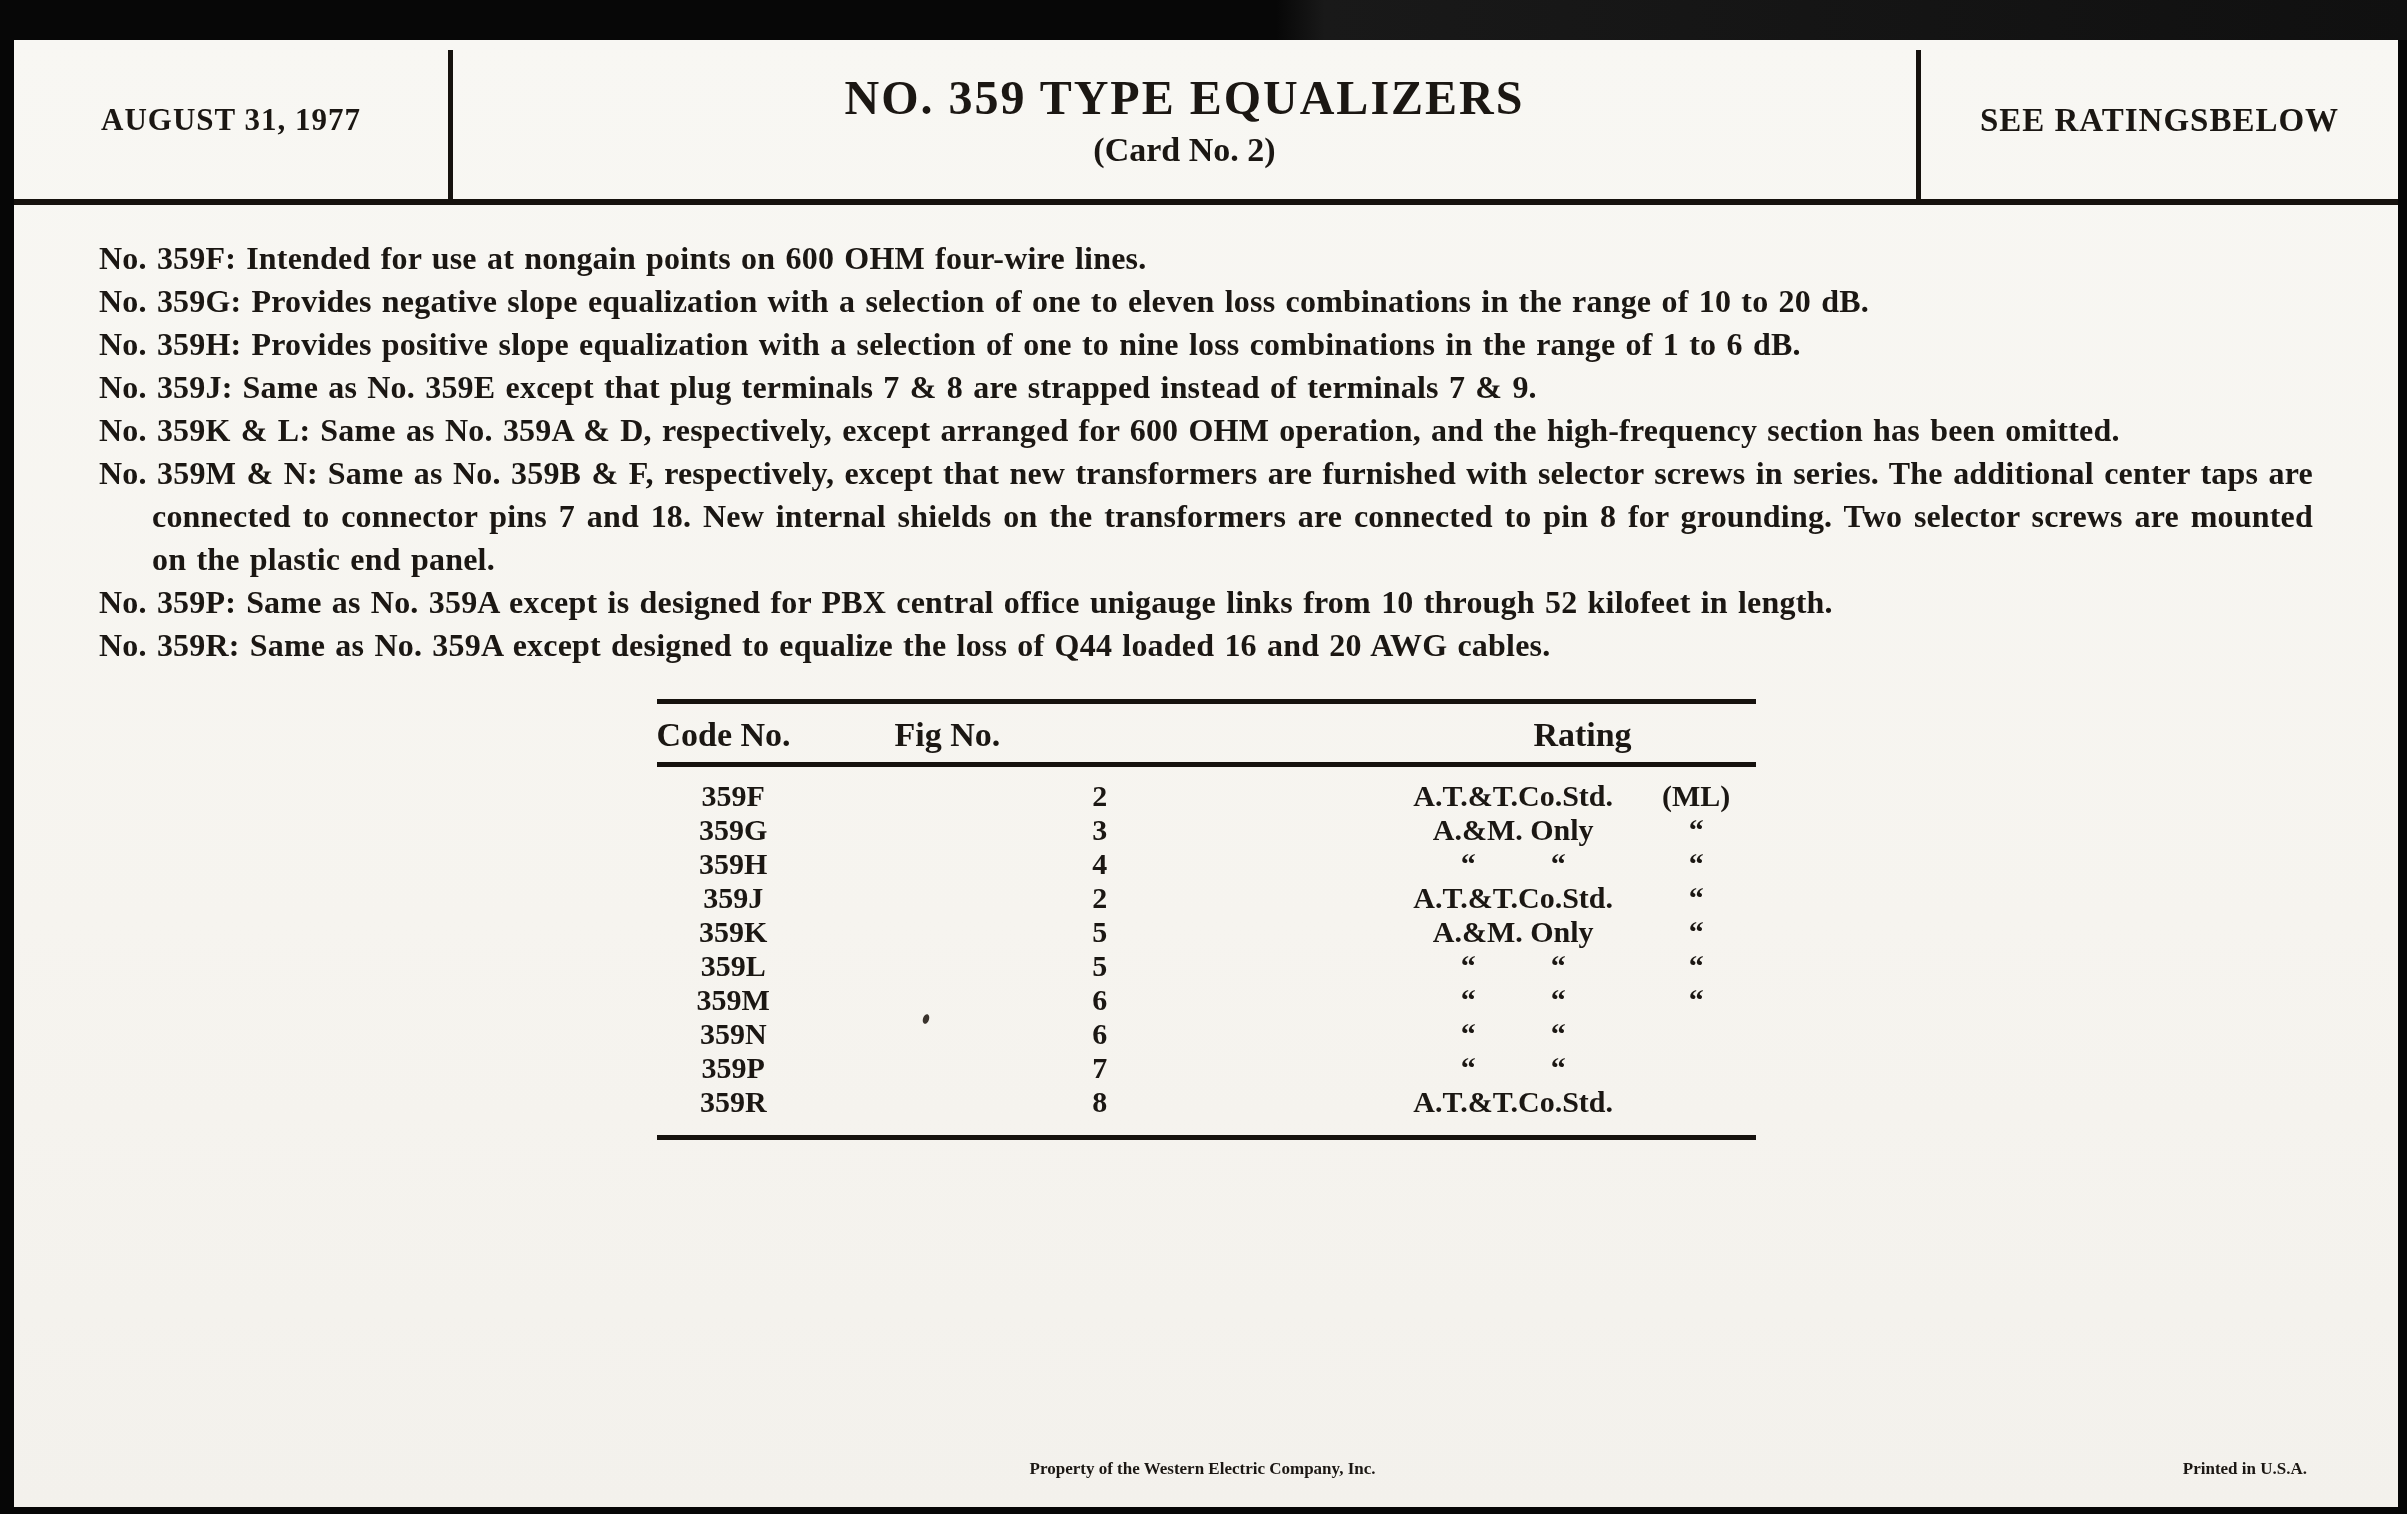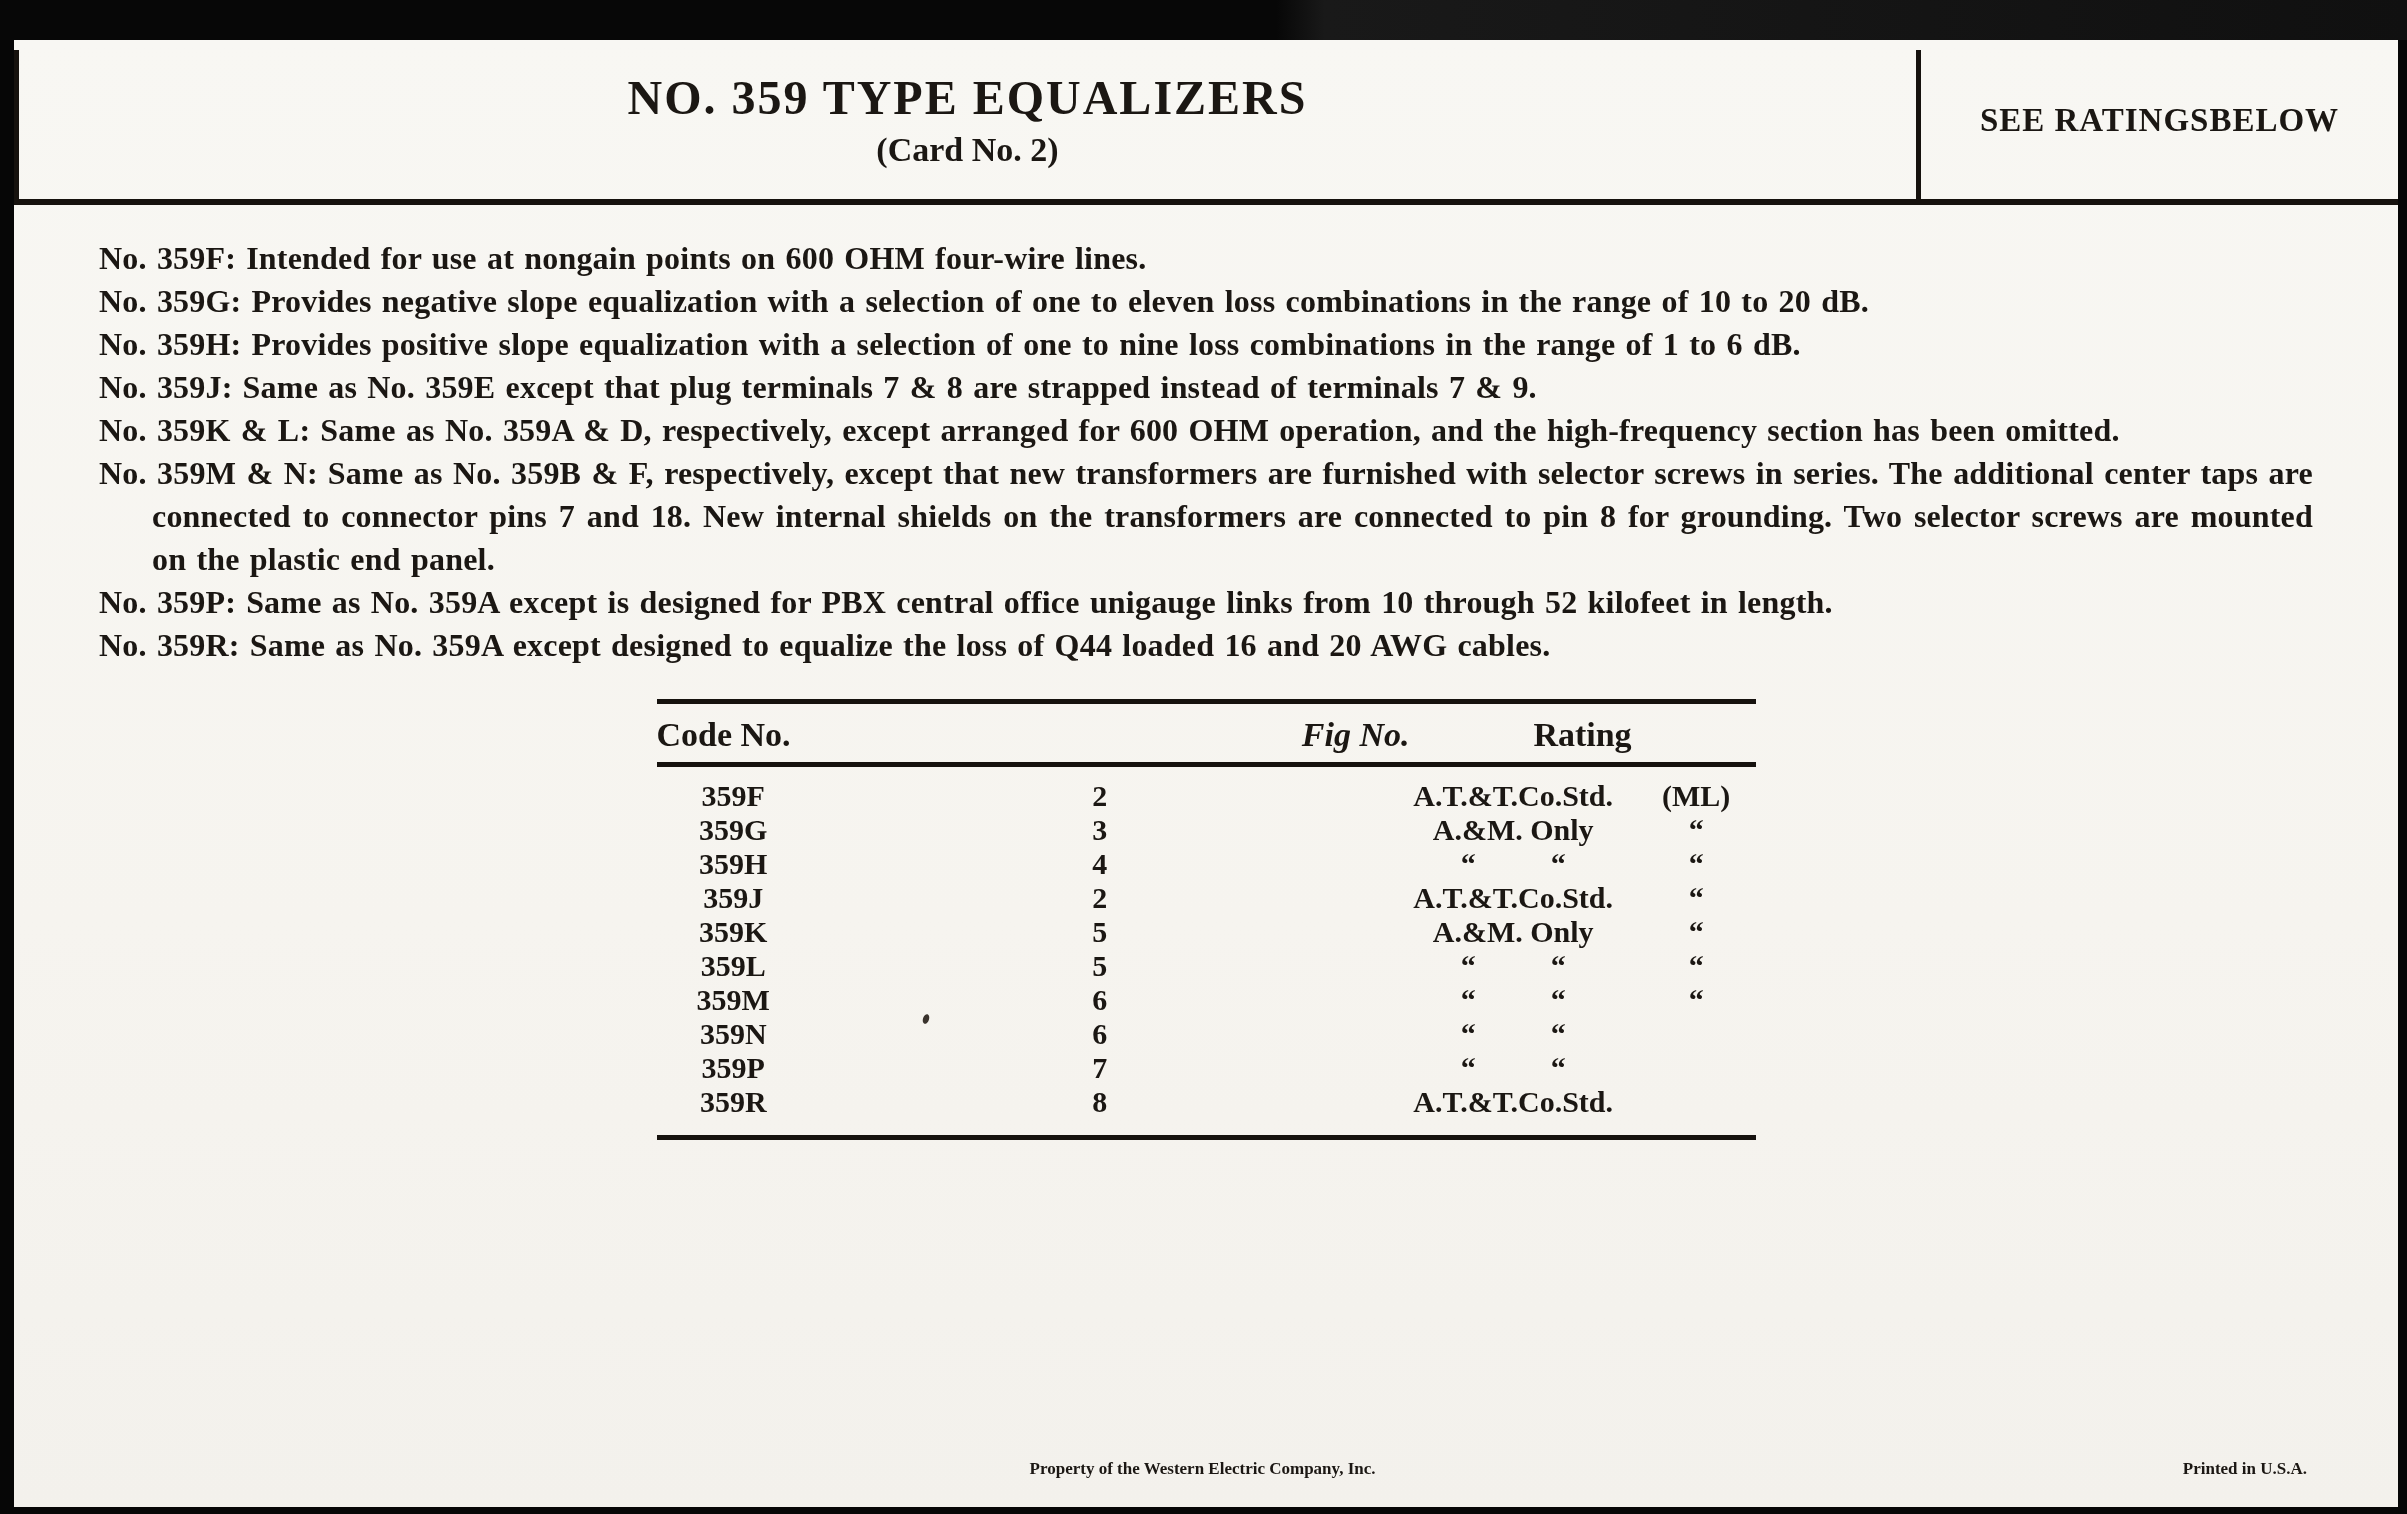--- a/index.html
+++ b/index.html
@@ -54,21 +54,21 @@
     width: 1099px; margin: 32px auto 0;
     border-top: 5px solid #16120e;
   }
   .t-head {
     display: flex; align-items: baseline;
     padding: 12px 0 8px;
     border-bottom: 5px solid #16120e;
     font-size: 34px; font-weight: bold;
   }
   .th-code { width: 238px; text-align: left; }
-  .th-fig  { width: 515px; text-align: right; font-style: italic; }
+  .th-fig  { width: 515px; text-align: left; }
   .th-rating { flex: 1; text-align: center; }
   .t-body {
     padding: 12px 0 16px;
     border-bottom: 5px solid #16120e;
   }
   .t-row { display: flex; height: 34px; line-height: 34px; font-size: 30px; font-weight: bold; }
   .td-code { width: 168px; text-align: center; }
   .td-fig  { width: 634px; text-align: center; }
   .td-rating { width: 366px; display: flex; }
   .td-rating .main { width: 248px; text-align: center; white-space: pre; }
@@ -83,20 +83,21 @@
            background: #3a332c; border-radius: 50%; transform: rotate(18deg); }
 </style>
 </head>
 <body>
 
 <div class="topband"></div>
 
 <div class="card">
 
   <div class="header">
+    <div class="h-date">AUGUST 31, 1977</div>
     <div class="h-divider"></div>
     <div class="h-title">
       <div class="title">NO. 359 TYPE EQUALIZERS</div>
       <div class="subtitle">(Card No. 2)</div>
     </div>
     <div class="h-divider"></div>
     <div class="h-ratings">
       <div>SEE RATINGS</div>
       <div>BELOW</div>
     </div>

